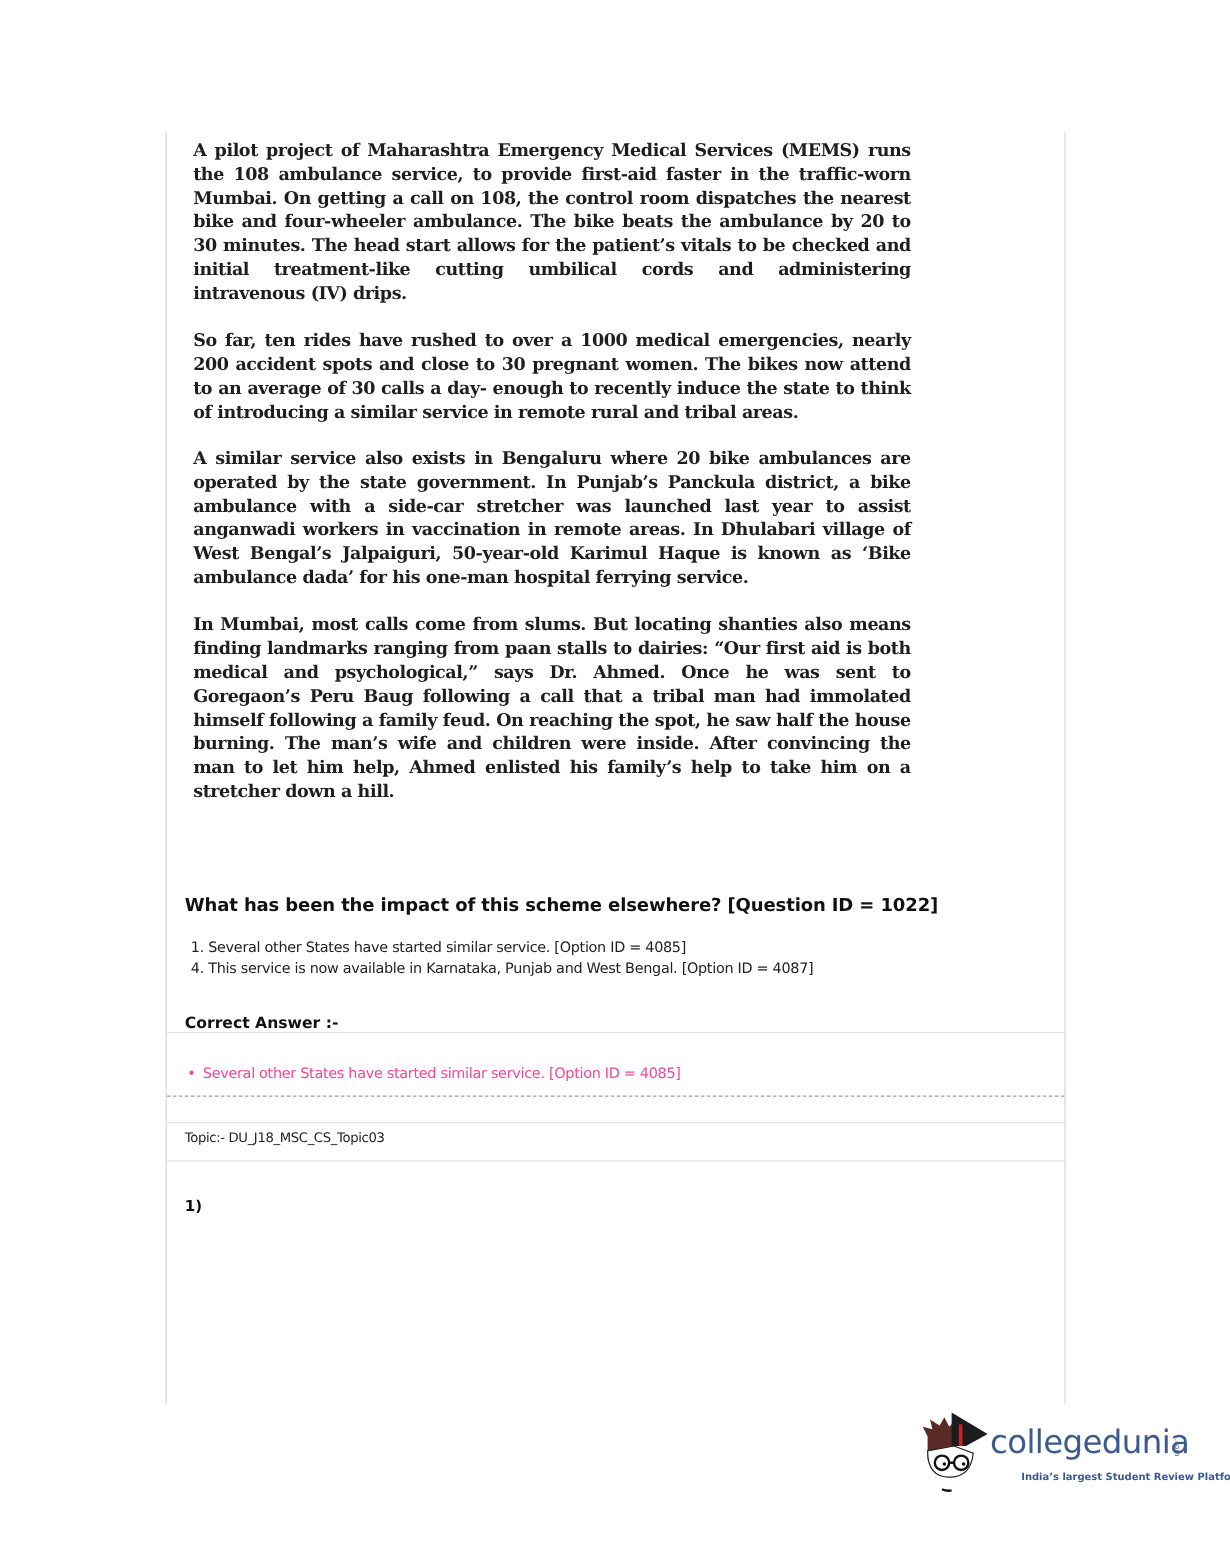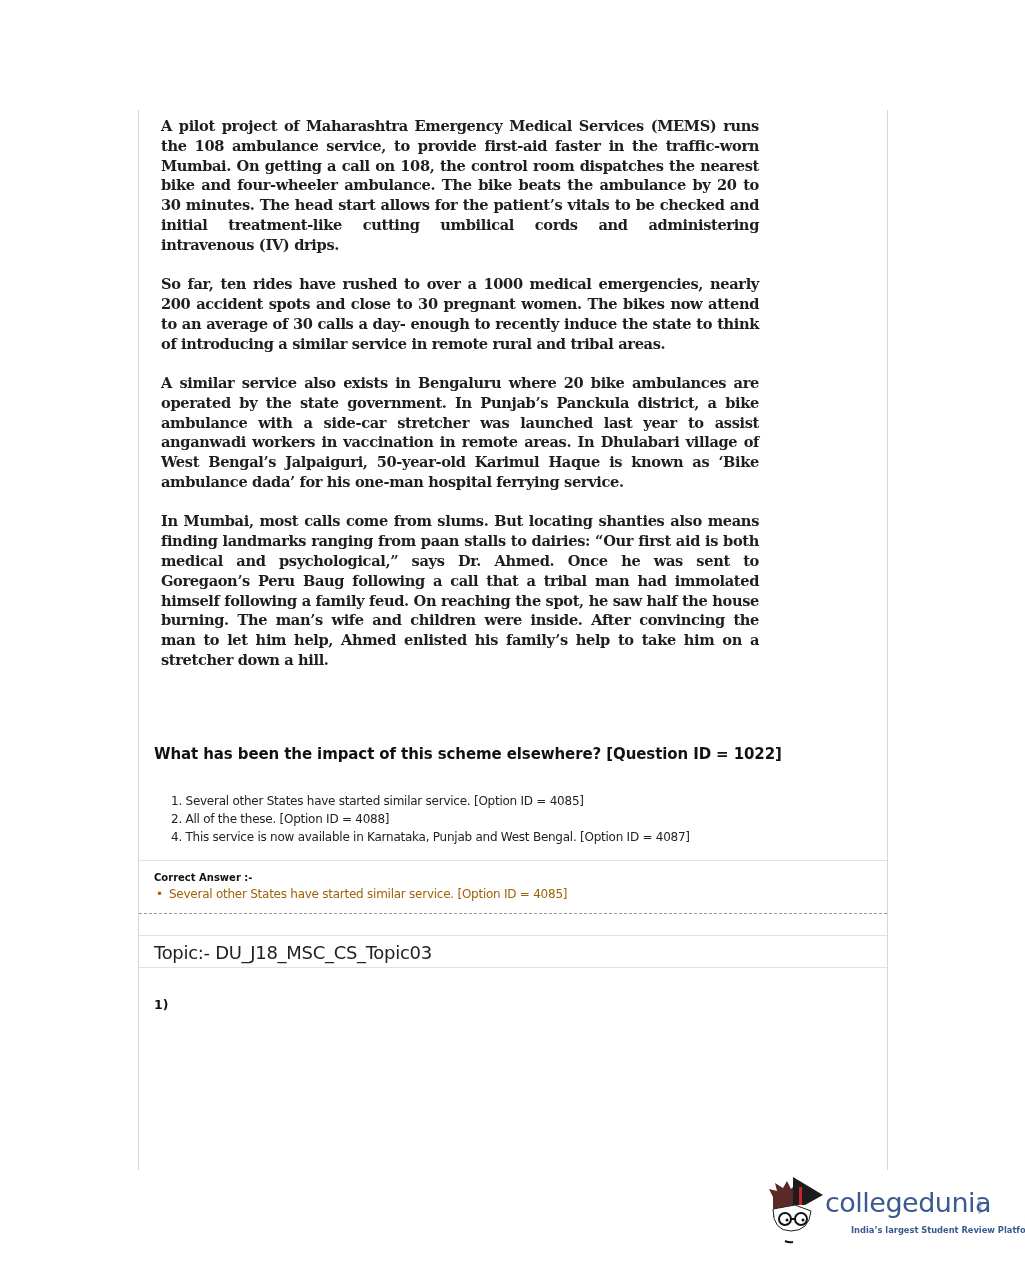--- a/index.html
+++ b/index.html
@@ -49,63 +49,63 @@
       top: 745px;
       font-size: 15px;
       font-weight: bold;
       color: #111;
       letter-spacing: -0.1px;
     }
     .options {
       position: absolute;
       left: 155px;
       top: 776px;
-      margin: 16px;
+      margin: 4px;
       padding: 0;
       list-style: none;
       font-size: 12px;
       line-height: 18px;
       color: #222;
       letter-spacing: -0.25px;
     }
     .hline {
       position: absolute;
       left: 139px;
       width: 748px;
       height: 0;
       border-top: 1px solid #e2e2e2;
     }
     .hline.dashed {
       border-top: 1px dashed #9a9a9a;
     }
     .correct-label {
       position: absolute;
       left: 154px;
-      top: 872px;
-      font-size: 10px;
+      top: 846px;
+      font-size: 13px;
       font-weight: bold;
       color: #111;
     }
     .correct-item {
       position: absolute;
       left: 156px;
       top: 887px;
       font-size: 12px;
-      color: #a16207;
+      color: #ec4899;
       letter-spacing: -0.25px;
     }
     .correct-item .bullet {
       display: inline-block;
       width: 13px;
     }
     .topic {
       position: absolute;
       left: 154px;
       top: 942px;
-      font-size: 18px;
+      font-size: 11px;
       color: #222;
       letter-spacing: -0.3px;
     }
     .qnum {
       position: absolute;
       left: 154px;
       top: 997px;
       font-size: 12.5px;
       font-weight: bold;
       color: #111;
@@ -162,21 +162,20 @@
   <p>A pilot project of Maharashtra Emergency Medical Services (MEMS) runs the 108 ambulance service, to provide first-aid faster in the traffic-worn Mumbai. On getting a call on 108, the control room dispatches the nearest bike and four-wheeler ambulance. The bike beats the ambulance by 20 to 30 minutes. The head start allows for the patient’s vitals to be checked and initial treatment-like cutting umbilical cords and administering intravenous (IV) drips.</p>
   <p>So far, ten rides have rushed to over a 1000 medical emergencies, nearly 200 accident spots and close to 30 pregnant women. The bikes now attend to an average of 30 calls a day- enough to recently induce the state to think of introducing a similar service in remote rural and tribal areas.</p>
   <p>A similar service also exists in Bengaluru where 20 bike ambulances are operated by the state government. In Punjab’s Panckula district, a bike ambulance with a side-car stretcher was launched last year to assist anganwadi workers in vaccination in remote areas. In Dhulabari village of West Bengal’s Jalpaiguri, 50-year-old Karimul Haque is known as ‘Bike ambulance dada’ for his one-man hospital ferrying service.</p>
   <p>In Mumbai, most calls come from slums. But locating shanties also means finding landmarks ranging from paan stalls to dairies: “Our first aid is both medical and psychological,” says Dr. Ahmed. Once he was sent to Goregaon’s Peru Baug following a call that a tribal man had immolated himself following a family feud. On reaching the spot, he saw half the house burning. The man’s wife and children were inside. After convincing the man to let him help, Ahmed enlisted his family’s help to take him on a stretcher down a hill.</p>
 </div>
 
 <div class="question sans">What has been the impact of this scheme elsewhere? [Question ID = 1022]</div>
 
 <ul class="options sans">
   <li>1. Several other States have started similar service. [Option ID = 4085]</li>
-  <li>2. All of the these. [Option ID = 4088]</li>
   <li>4. This service is now available in Karnataka, Punjab and West Bengal. [Option ID = 4087]</li>
 </ul>
 
 <div class="hline" style="top:860px;"></div>
 
 <div class="correct-label sans">Correct Answer :-</div>
 <div class="correct-item sans">
   <span class="bullet">•</span><span>Several other States have started similar service. [Option ID = 4085]</span>
 </div>
 

